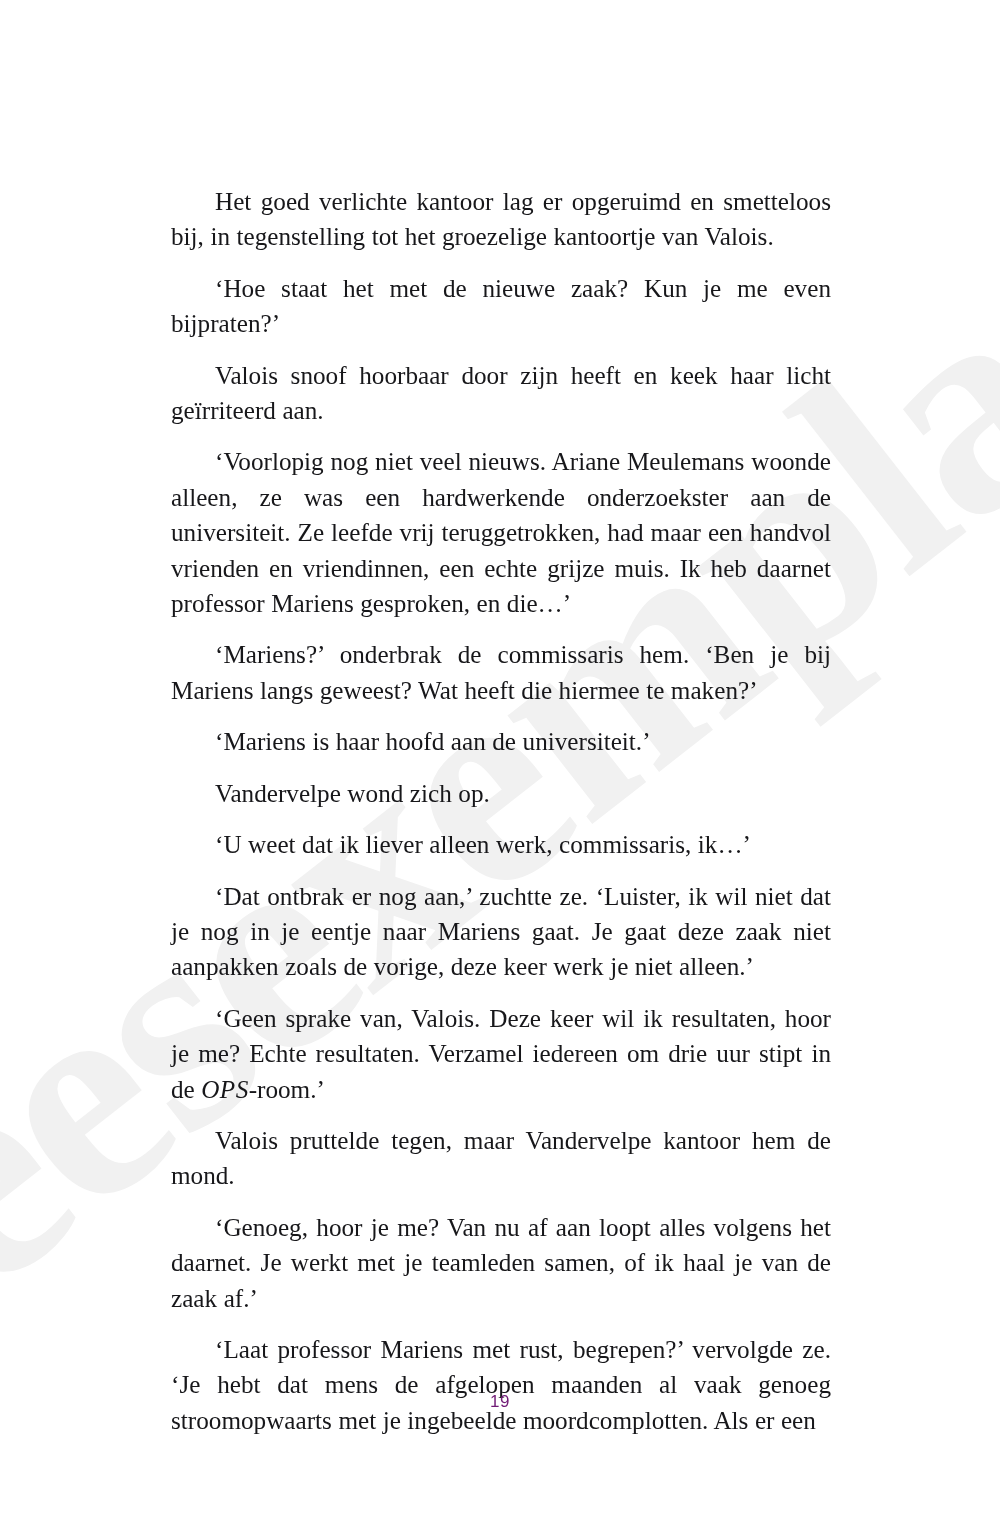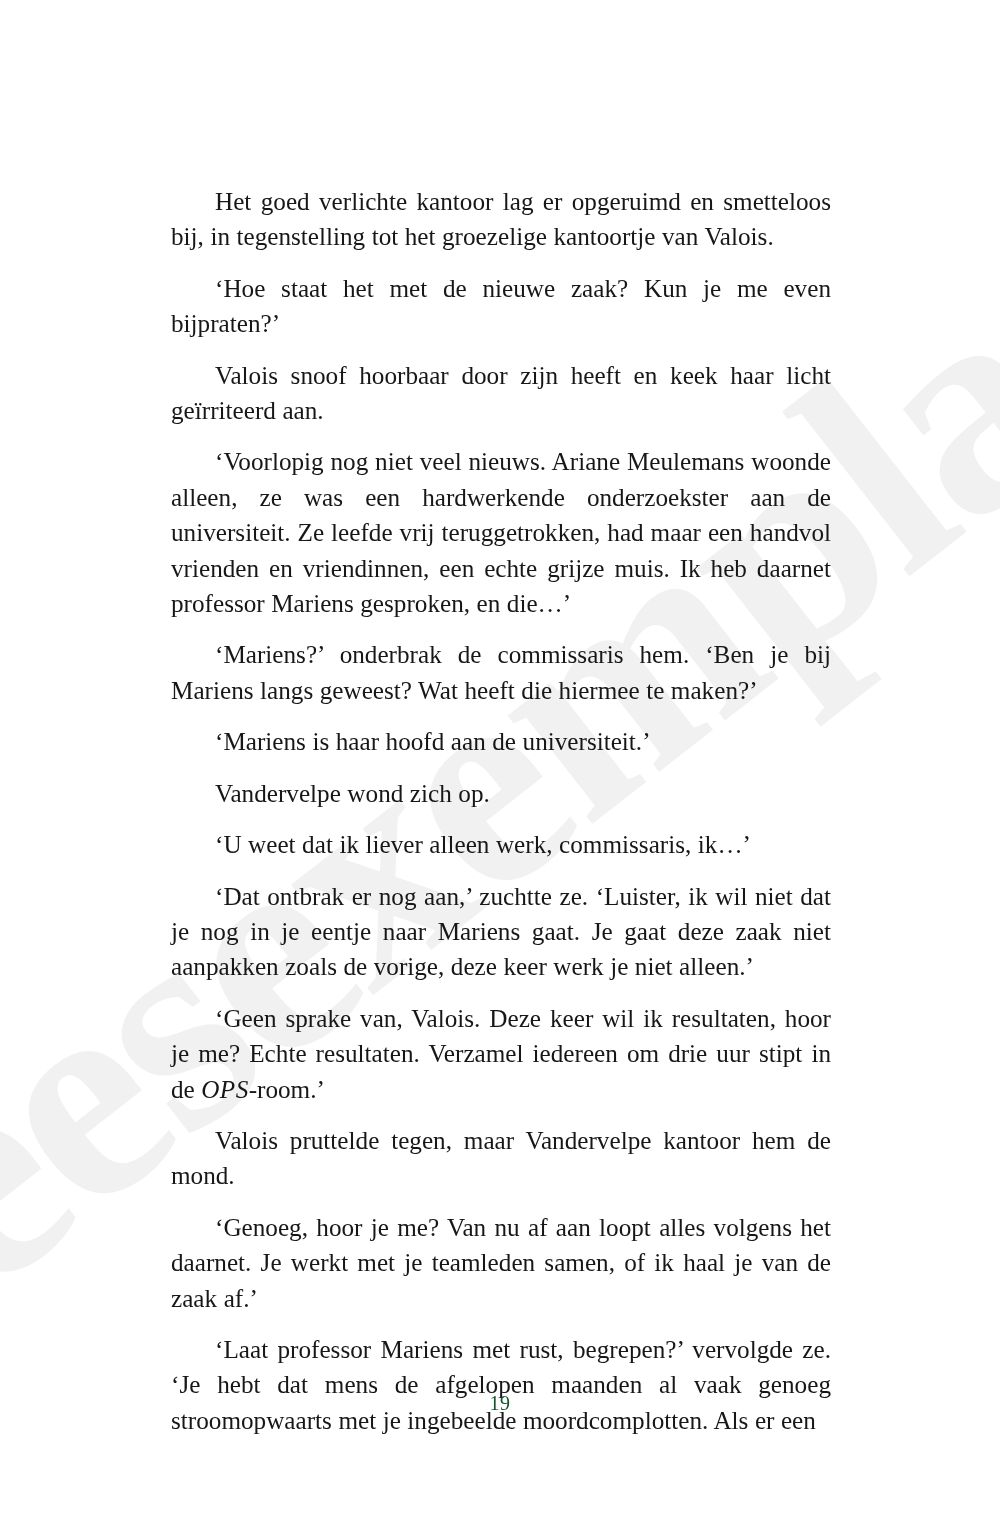--- a/index.html
+++ b/index.html
@@ -82,23 +82,23 @@
   
   #folio {
     position: absolute;
     left: 0;
     right: 0;
     top: 1392px;
     text-align: center;
     z-index: 3;
   }
   #folio-number {
-    font-family: Liberation Serif, serif;
-    font-size: 20px;
-    color: #14532d;
+    font-family: Liberation Sans, sans-serif;
+    font-size: 17px;
+    color: #701a75;
     letter-spacing: 0.5px;
   }
 </style>
 </head>
 <body>
 
 <div id="page">
 
   <div id="watermark-layer">
     <div id="watermark-text">Leesexemplaar</div>

